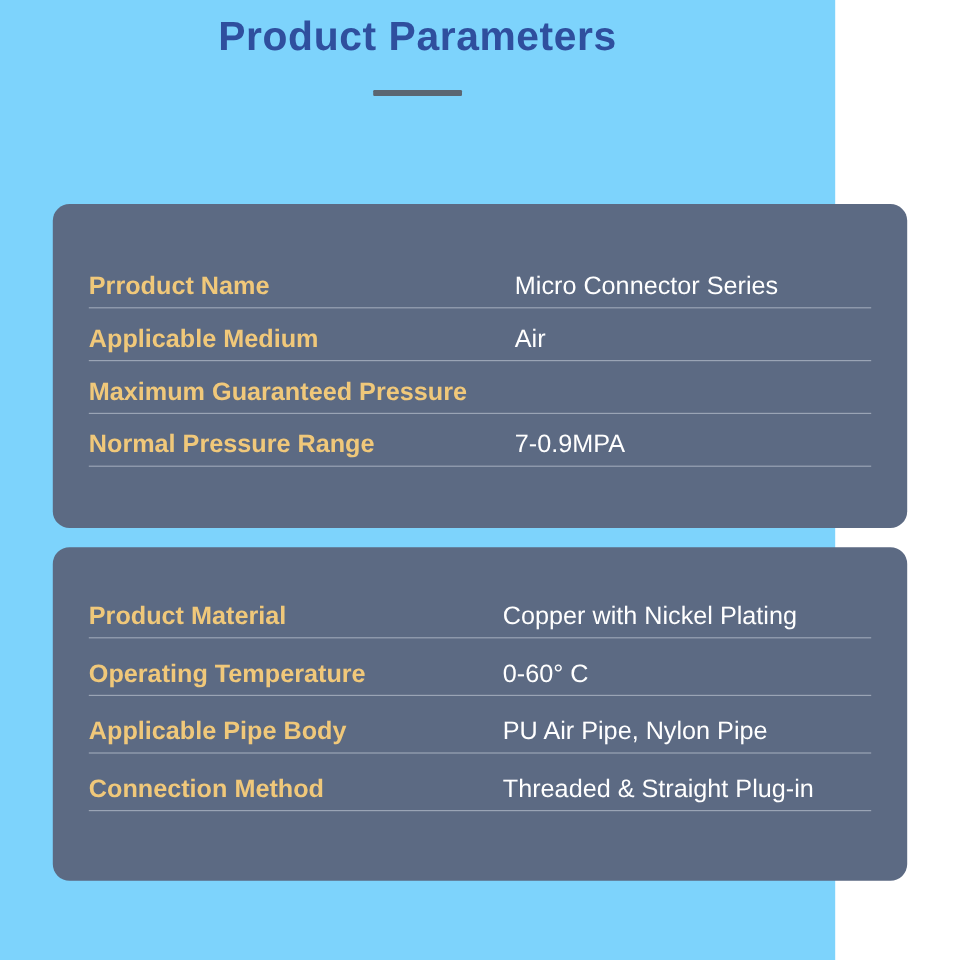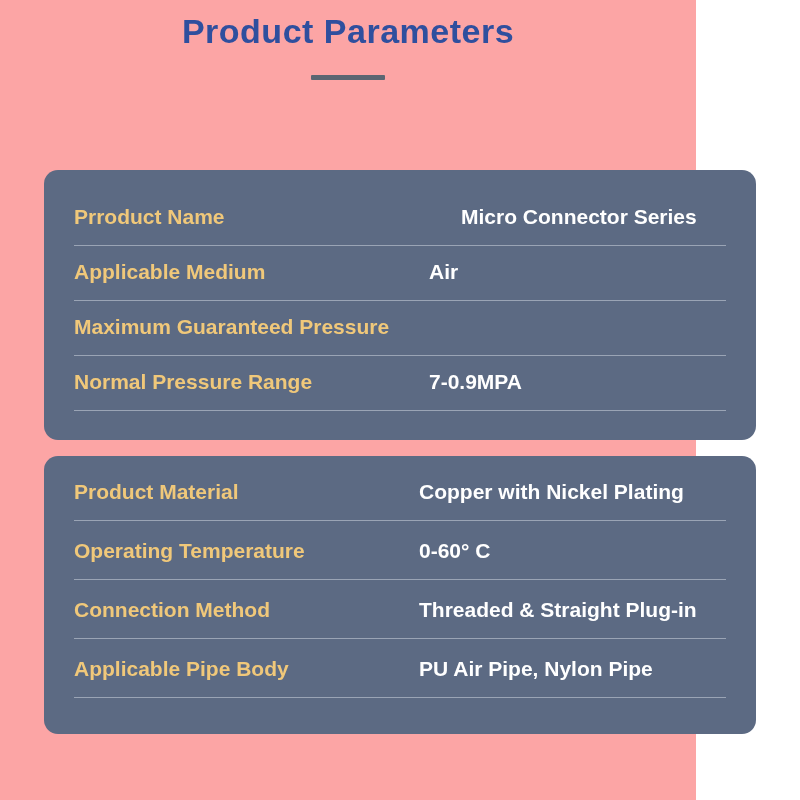--- a/index.html
+++ b/index.html
@@ -11,21 +11,21 @@
     height: 800px;
     background: #ffffff;
     font-family: "Liberation Sans", sans-serif;
     overflow: hidden;
   }
   .page {
     position: relative;
     width: 696px;
     height: 800px;
     box-sizing: border-box;
-    background: #fca5a5;
+    background: #7dd3fc;
   }
   .title {
     text-align: center;
     color: #2f4f9e;
     font-size: 34px;
     font-weight: bold;
     letter-spacing: 0.5px;
     padding-top: 12px;
     margin: 0;
   }
@@ -56,45 +56,45 @@
   .rows {
     display: flex;
     flex-direction: column;
     justify-content: center;
     height: 100%;
   }
   .row {
     display: flex;
     align-items: baseline;
     border-bottom: 1px solid #9aa4b5;
-    padding-bottom: 16px;
+    padding-bottom: 5px;
     margin-bottom: 14px;
   }
   .row:last-child {
     margin-bottom: 0;
   }
   .label {
     color: #f0c87a;
     font-size: 21px;
     font-weight: bold;
     white-space: nowrap;
     flex: 0 0 auto;
   }
   .value {
     color: #ffffff;
     font-size: 21px;
-    font-weight: bold;
+    font-weight: normal;
     white-space: nowrap;
     flex: 1 1 auto;
   }
   
   .card-one .label { width: 355px; }
   .card-two .label { width: 345px; }
   .card-two .row { margin-bottom: 18px; }
-  .card-one .row:nth-child(1) .value { font-weight: bold; margin-left: 32px; }
+  .card-one .row:nth-child(1) .value { font-weight: normal; }
 </style>
 </head>
 <body>
 
 <div class="page">
 
   <h1 class="title">Product Parameters</h1>
   <div class="title-underline"></div>
 
   <div class="card card-one">
@@ -121,23 +121,23 @@
     <div class="rows">
       <div class="row">
         <span class="label">Product Material</span>
         <span class="value">Copper with Nickel Plating</span>
       </div>
       <div class="row">
         <span class="label">Operating Temperature</span>
         <span class="value">0-60° C</span>
       </div>
       <div class="row">
+        <span class="label">Applicable Pipe Body</span>
+        <span class="value">PU Air Pipe, Nylon Pipe</span>
+      </div>
+      <div class="row">
         <span class="label">Connection Method</span>
         <span class="value">Threaded &amp; Straight Plug-in</span>
-      </div>
-      <div class="row">
-        <span class="label">Applicable Pipe Body</span>
-        <span class="value">PU Air Pipe, Nylon Pipe</span>
       </div>
     </div>
   </div>
 
 </div>
 
 </body></html>

